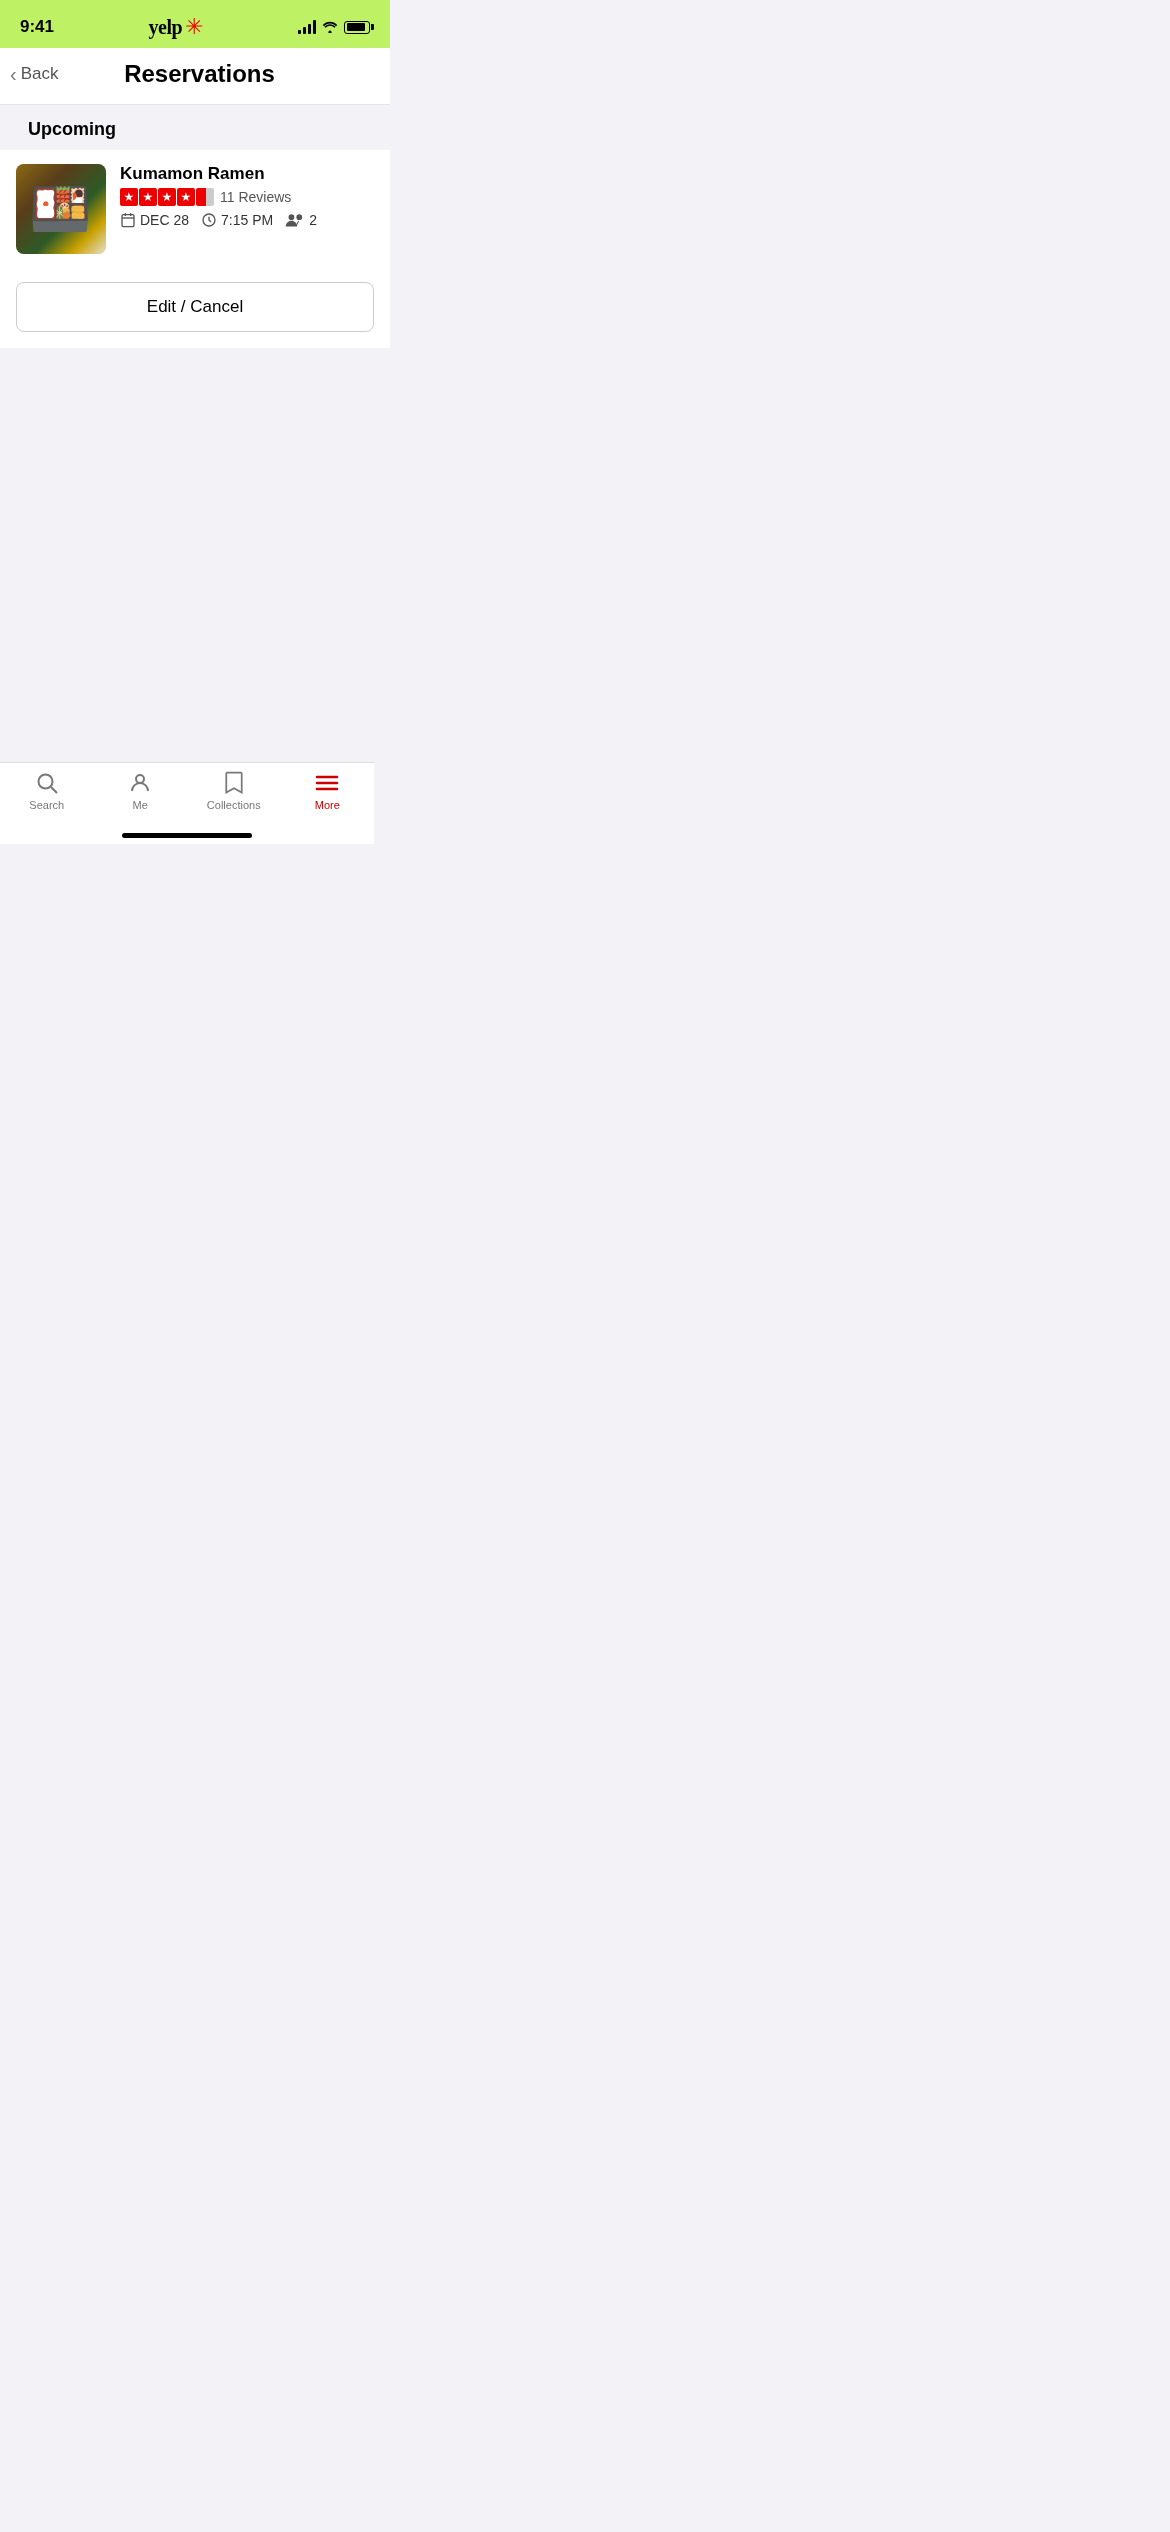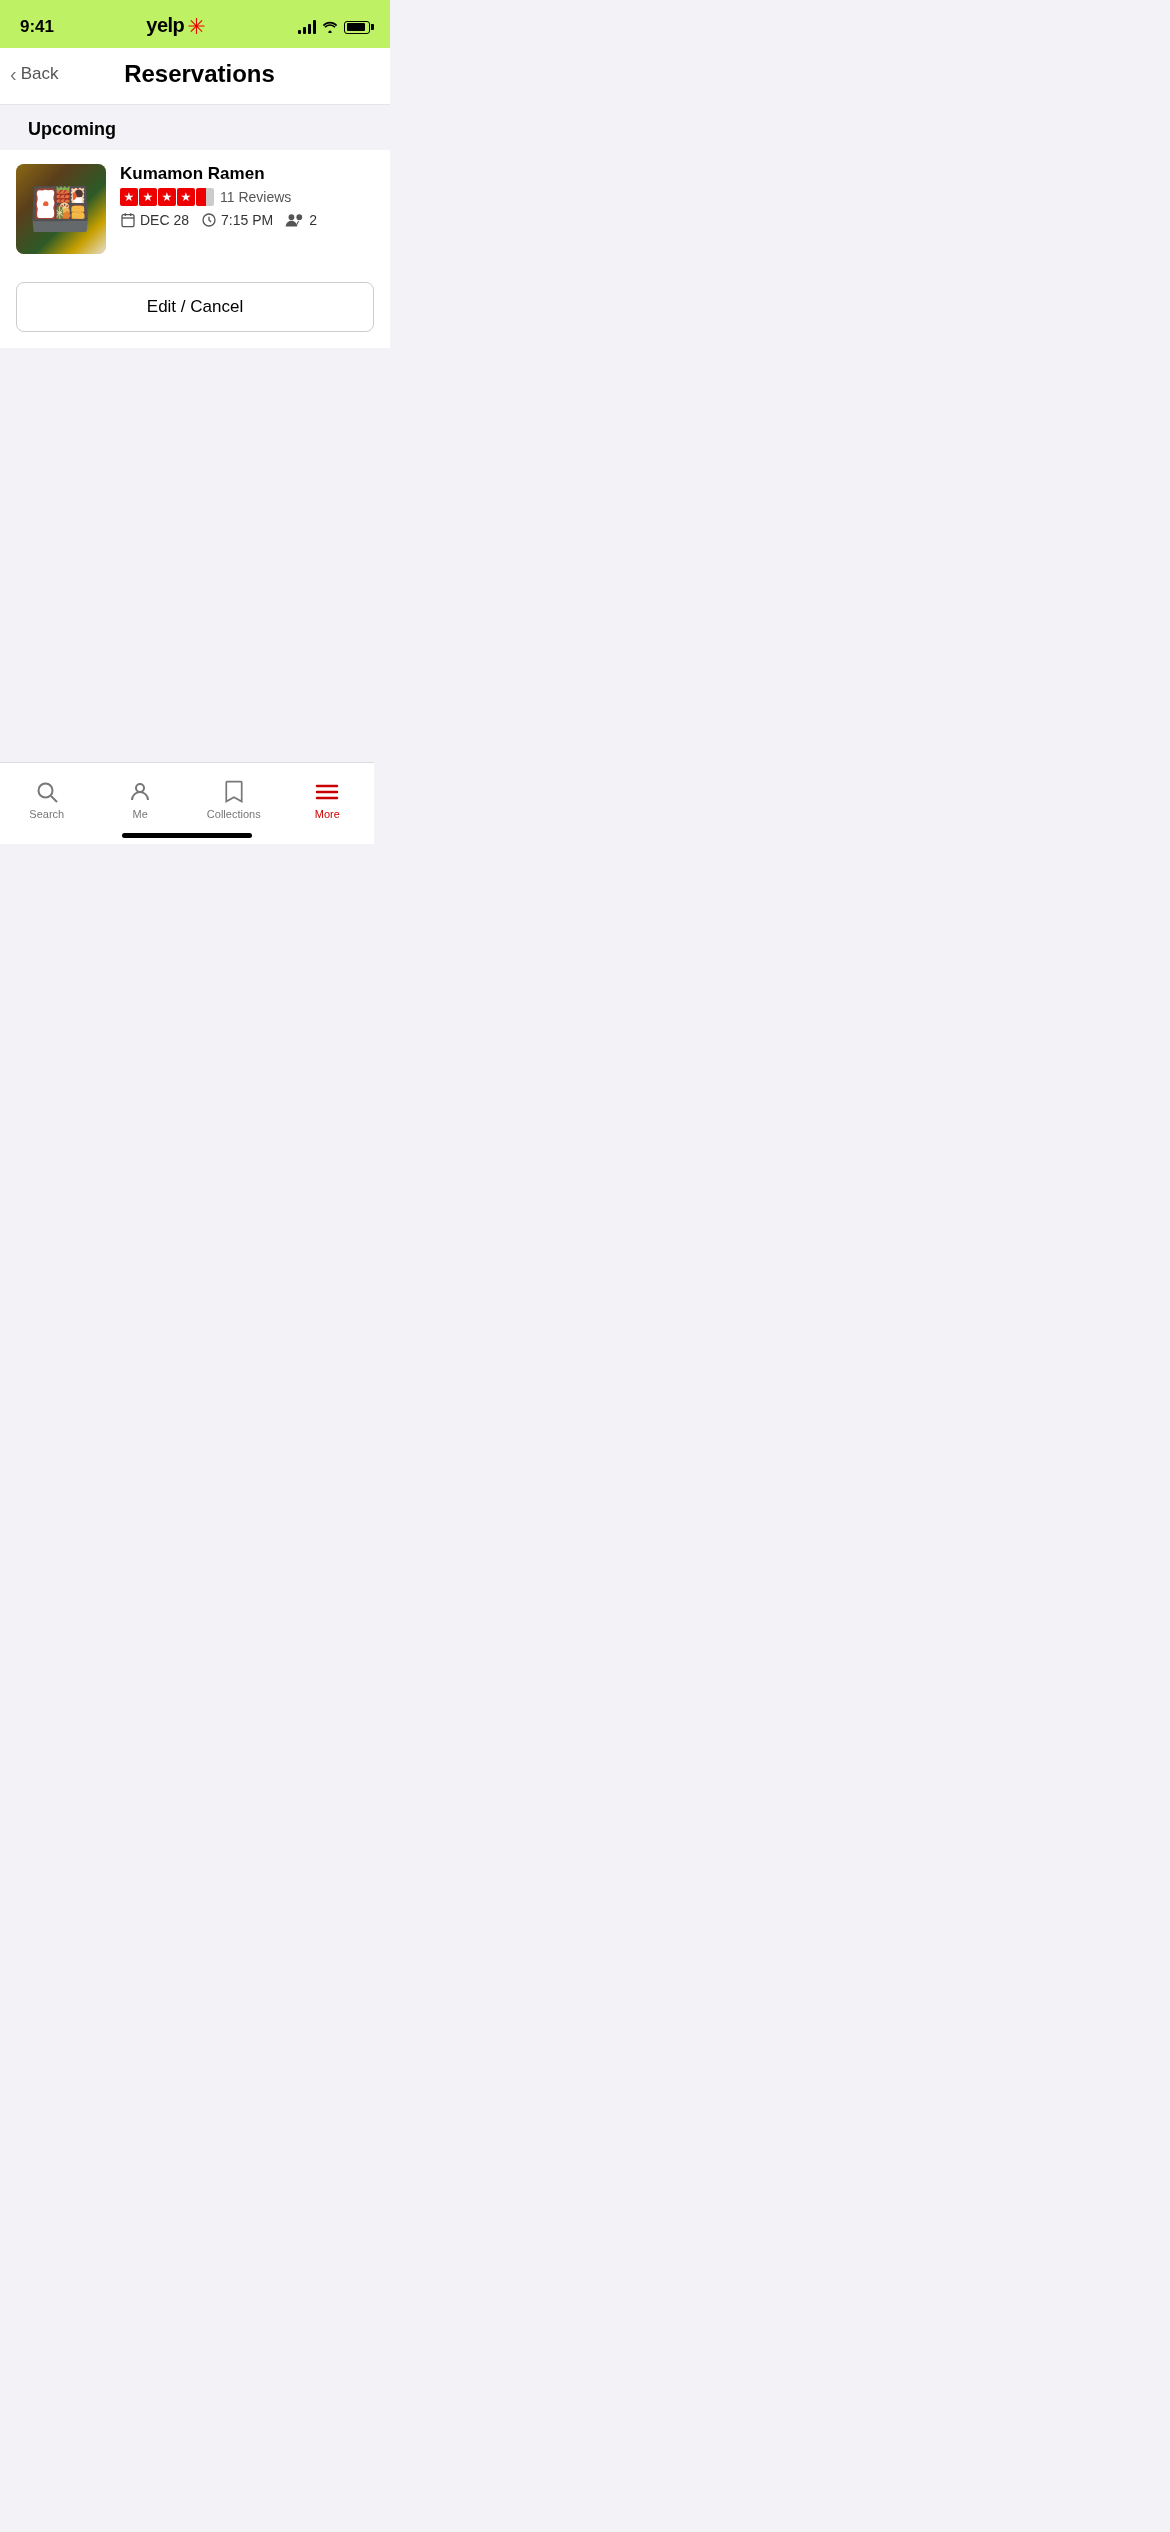--- a/index.html
+++ b/index.html
@@ -25,21 +25,23 @@
     }
 
     .status-time {
       font-size: 17px;
       font-weight: 600;
       color: #000;
     }
 
     .status-center {
       display: flex;
+      align-items: center;
       gap: 3px;
+      font-family: Liberation Serif, serif;
     }
 
     .yelp-logo {
       font-size: 20px;
       font-weight: 700;
       color: #000;
       letter-spacing: -0.5px;
     }
 
     .yelp-burst {
@@ -277,21 +279,21 @@
 
     
     .tab-bar {
       position: absolute;
       bottom: 0;
       left: 0;
       right: 16px;
       background: #fff;
       border-top: 1px solid #ddd;
       display: flex;
-      align-items: flex-end;
+      align-items: flex-start;
       padding: 8px 0 24px;
       height: 82px;
     }
 
     .tab-item {
       flex: 1;
       display: flex;
       flex-direction: column;
       align-items: center;
       gap: 4px;

